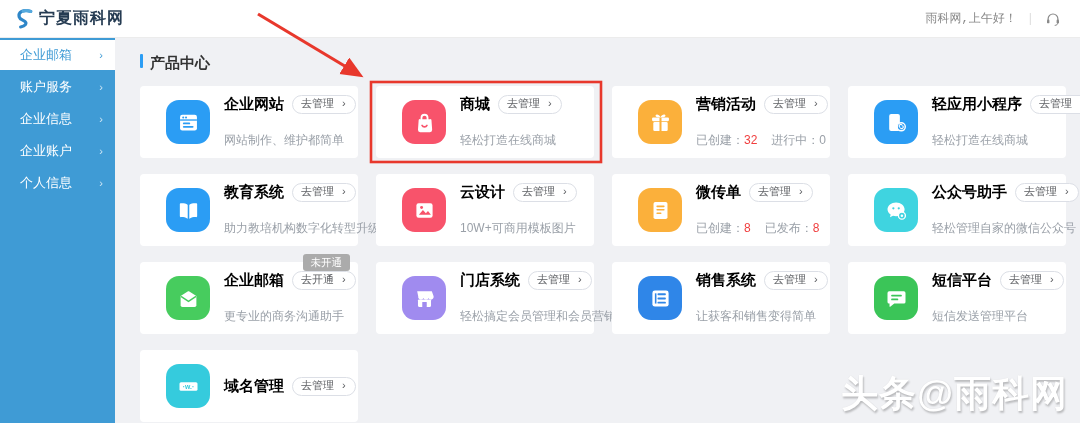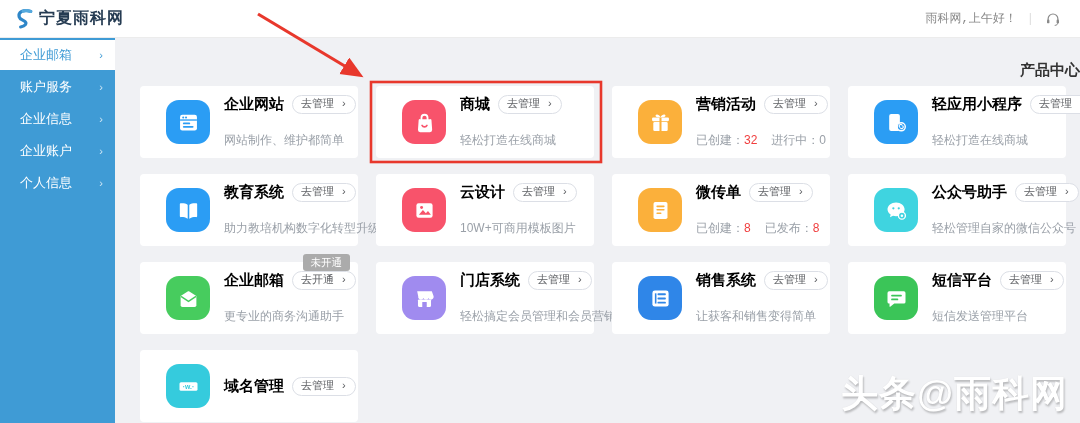--- a/index.html
+++ b/index.html
@@ -29,21 +29,21 @@
     height:30px;margin-bottom:2px;display:flex;align-items:center;
     justify-content:space-between;padding:0 12px 0 20px;cursor:pointer;
     font-size:13px;color:#ffffff;
   }
   .side-item .chev{font-size:11px;opacity:.75;}
   .side-item.active{background:#ffffff;color:#3f9bd5;}
   .side-item.active .chev{opacity:1;color:#3f9bd5;}
   
   .main{position:absolute;top:38px;left:115px;width:965px;height:385px;
     box-sizing:border-box;padding:16px 0 0 25px;}
-  .section-title{display:flex;align-items:flex-end;gap:7px;height:18px;flex-direction:column;}
+  .section-title{display:flex;align-items:flex-start;gap:7px;height:18px;}
   .section-bar{width:3px;height:14px;background:#2b9df4;border-radius:1px;}
   .section-text{font-size:15px;font-weight:bold;color:#333;}
   .grid{
     margin-top:14px;display:grid;grid-template-columns:repeat(4,218px);
     grid-auto-rows:72px;gap:16px 18px;
   }
   .card{
     background:#fff;border-radius:4px;display:flex;align-items:center;
     padding:0 0 0 26px;box-sizing:border-box;position:relative;
   }

